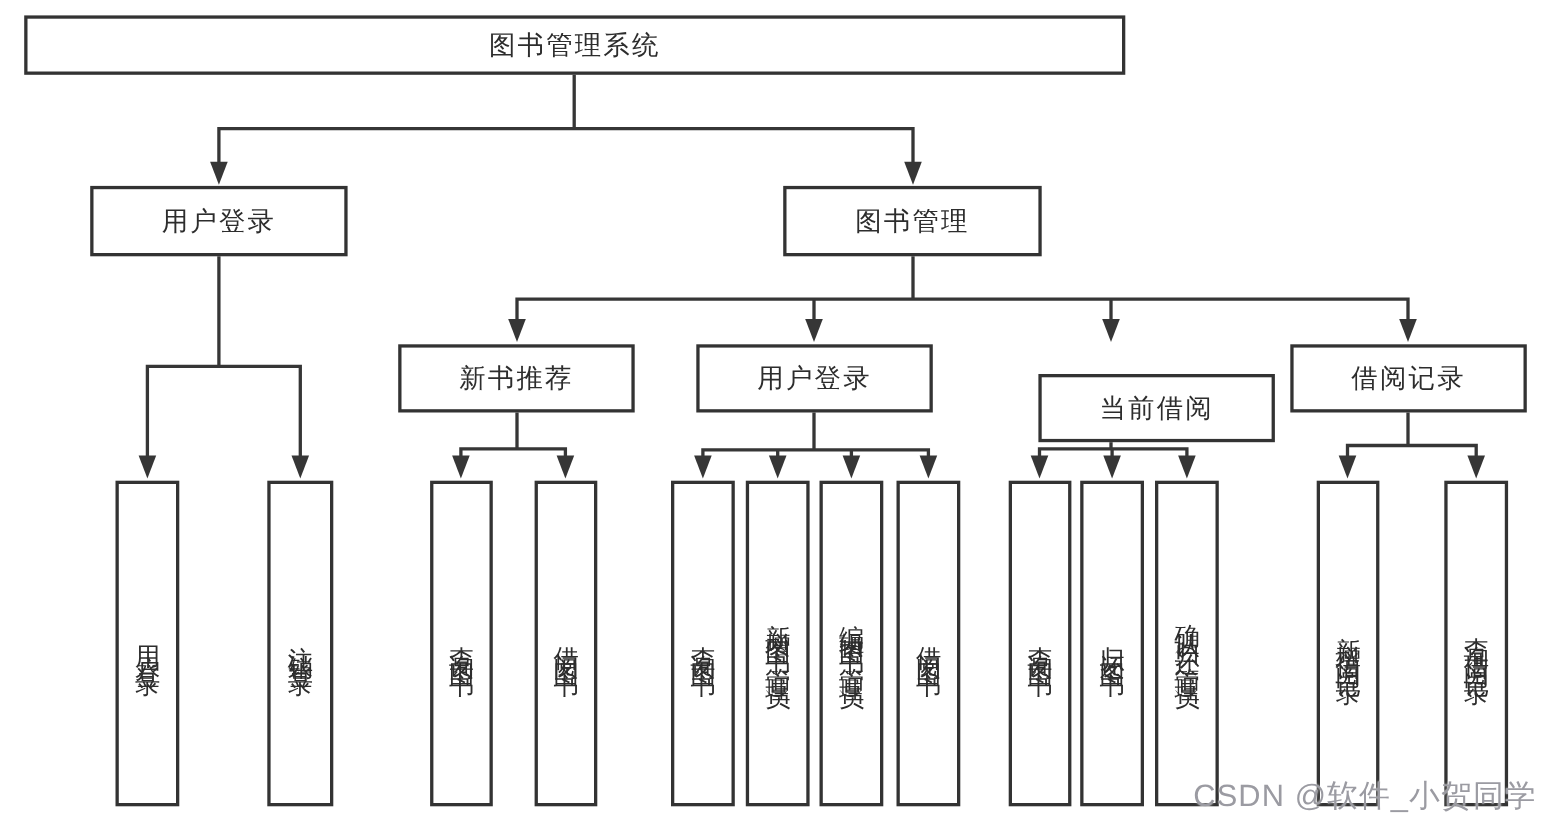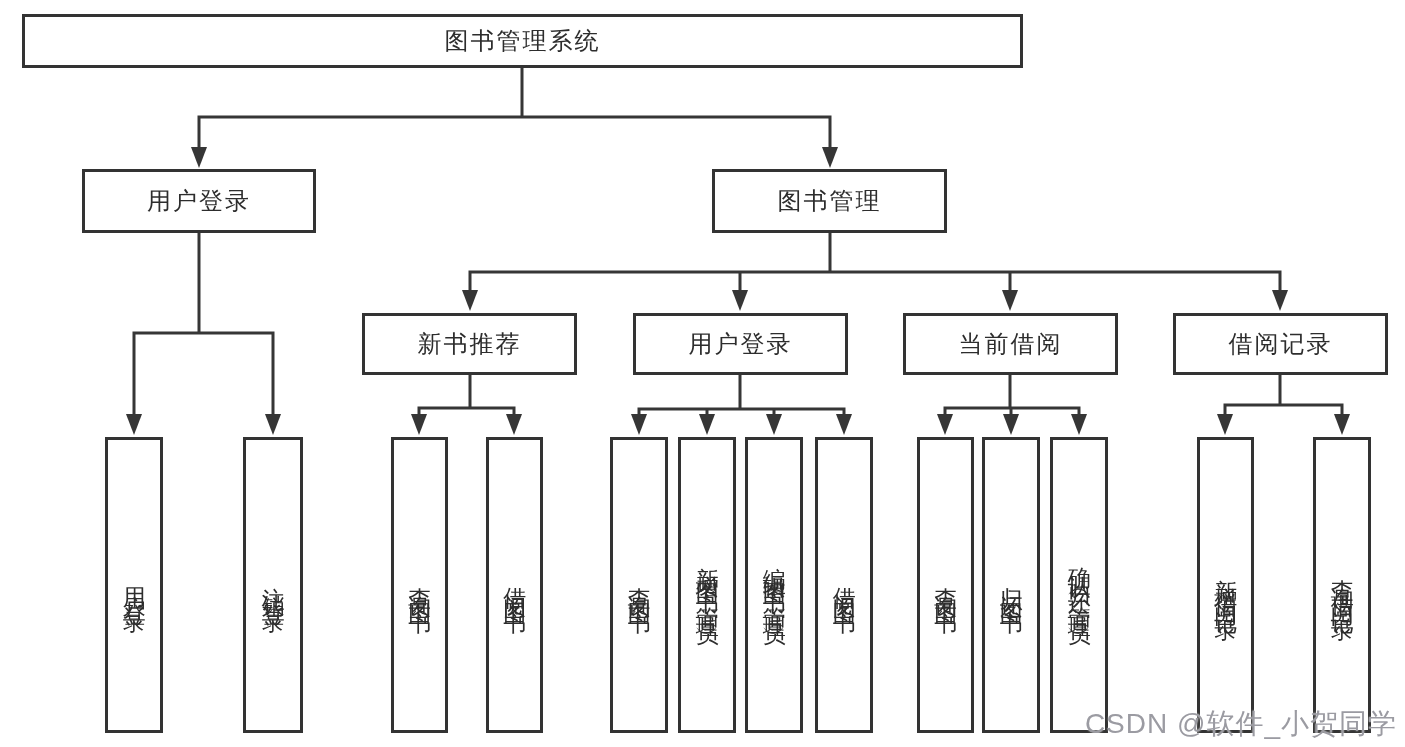--- a/index.html
+++ b/index.html
@@ -98,21 +98,21 @@
   <div class="box lvl2" style="left:712px;width:235px;">
     <span class="h-label">图书管理</span>
   </div>
 
   <div class="box lvl3" style="left:362px;width:215px;">
     <span class="h-label">新书推荐</span>
   </div>
   <div class="box lvl3" style="left:633px;width:215px;">
     <span class="h-label">用户登录</span>
   </div>
-  <div class="box lvl3" style="left:903px;width:215px;">
+  <div class="box lvl3" style="left:944px;width:215px;margin-top:27px;">
     <span class="h-label">当前借阅</span>
   </div>
   <div class="box lvl3" style="left:1173px;width:215px;">
     <span class="h-label">借阅记录</span>
   </div>
 
   <div class="box leaf" style="left:105px;width:58px;">
     <span class="v-label">用户登录</span>
   </div>
   <div class="box leaf" style="left:243px;width:60px;">

